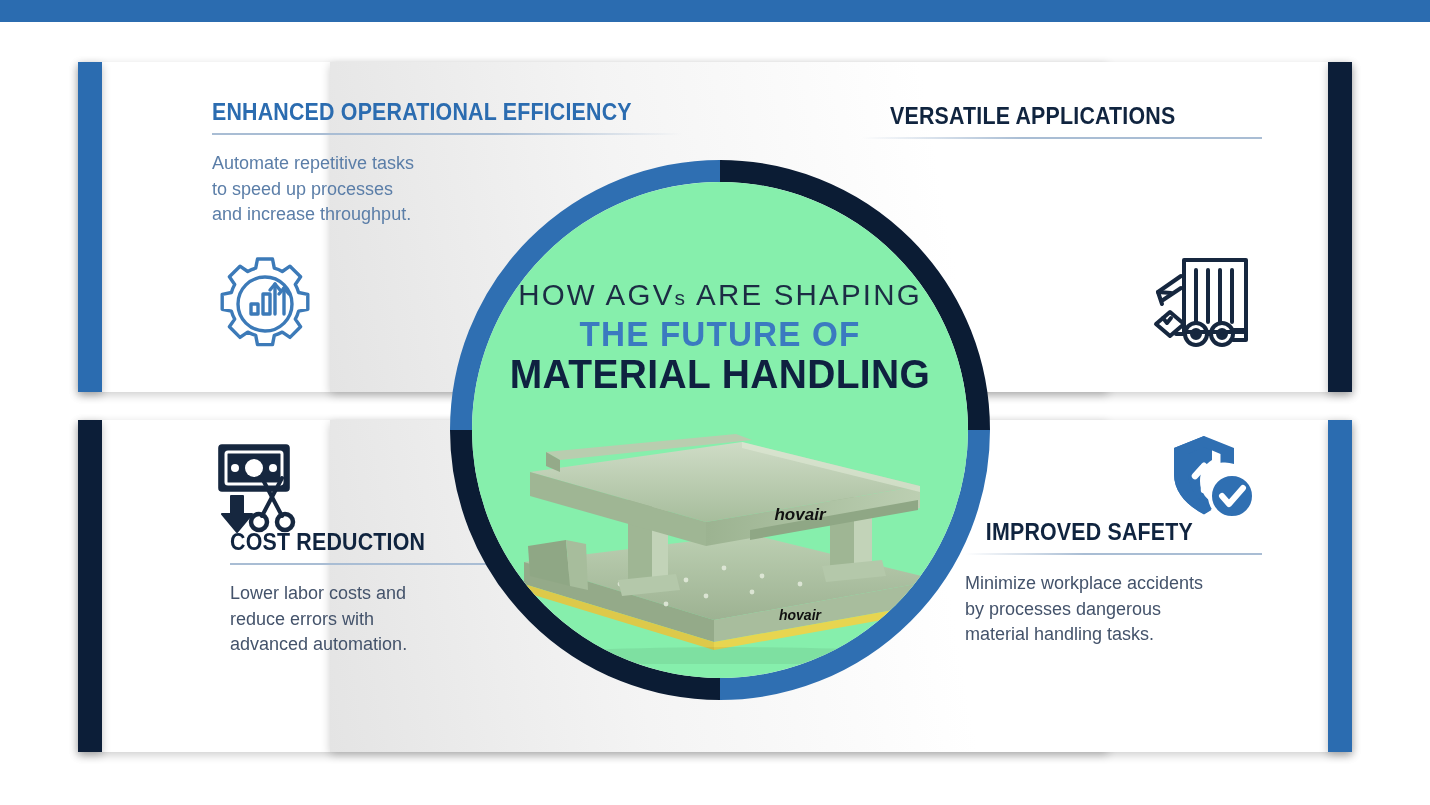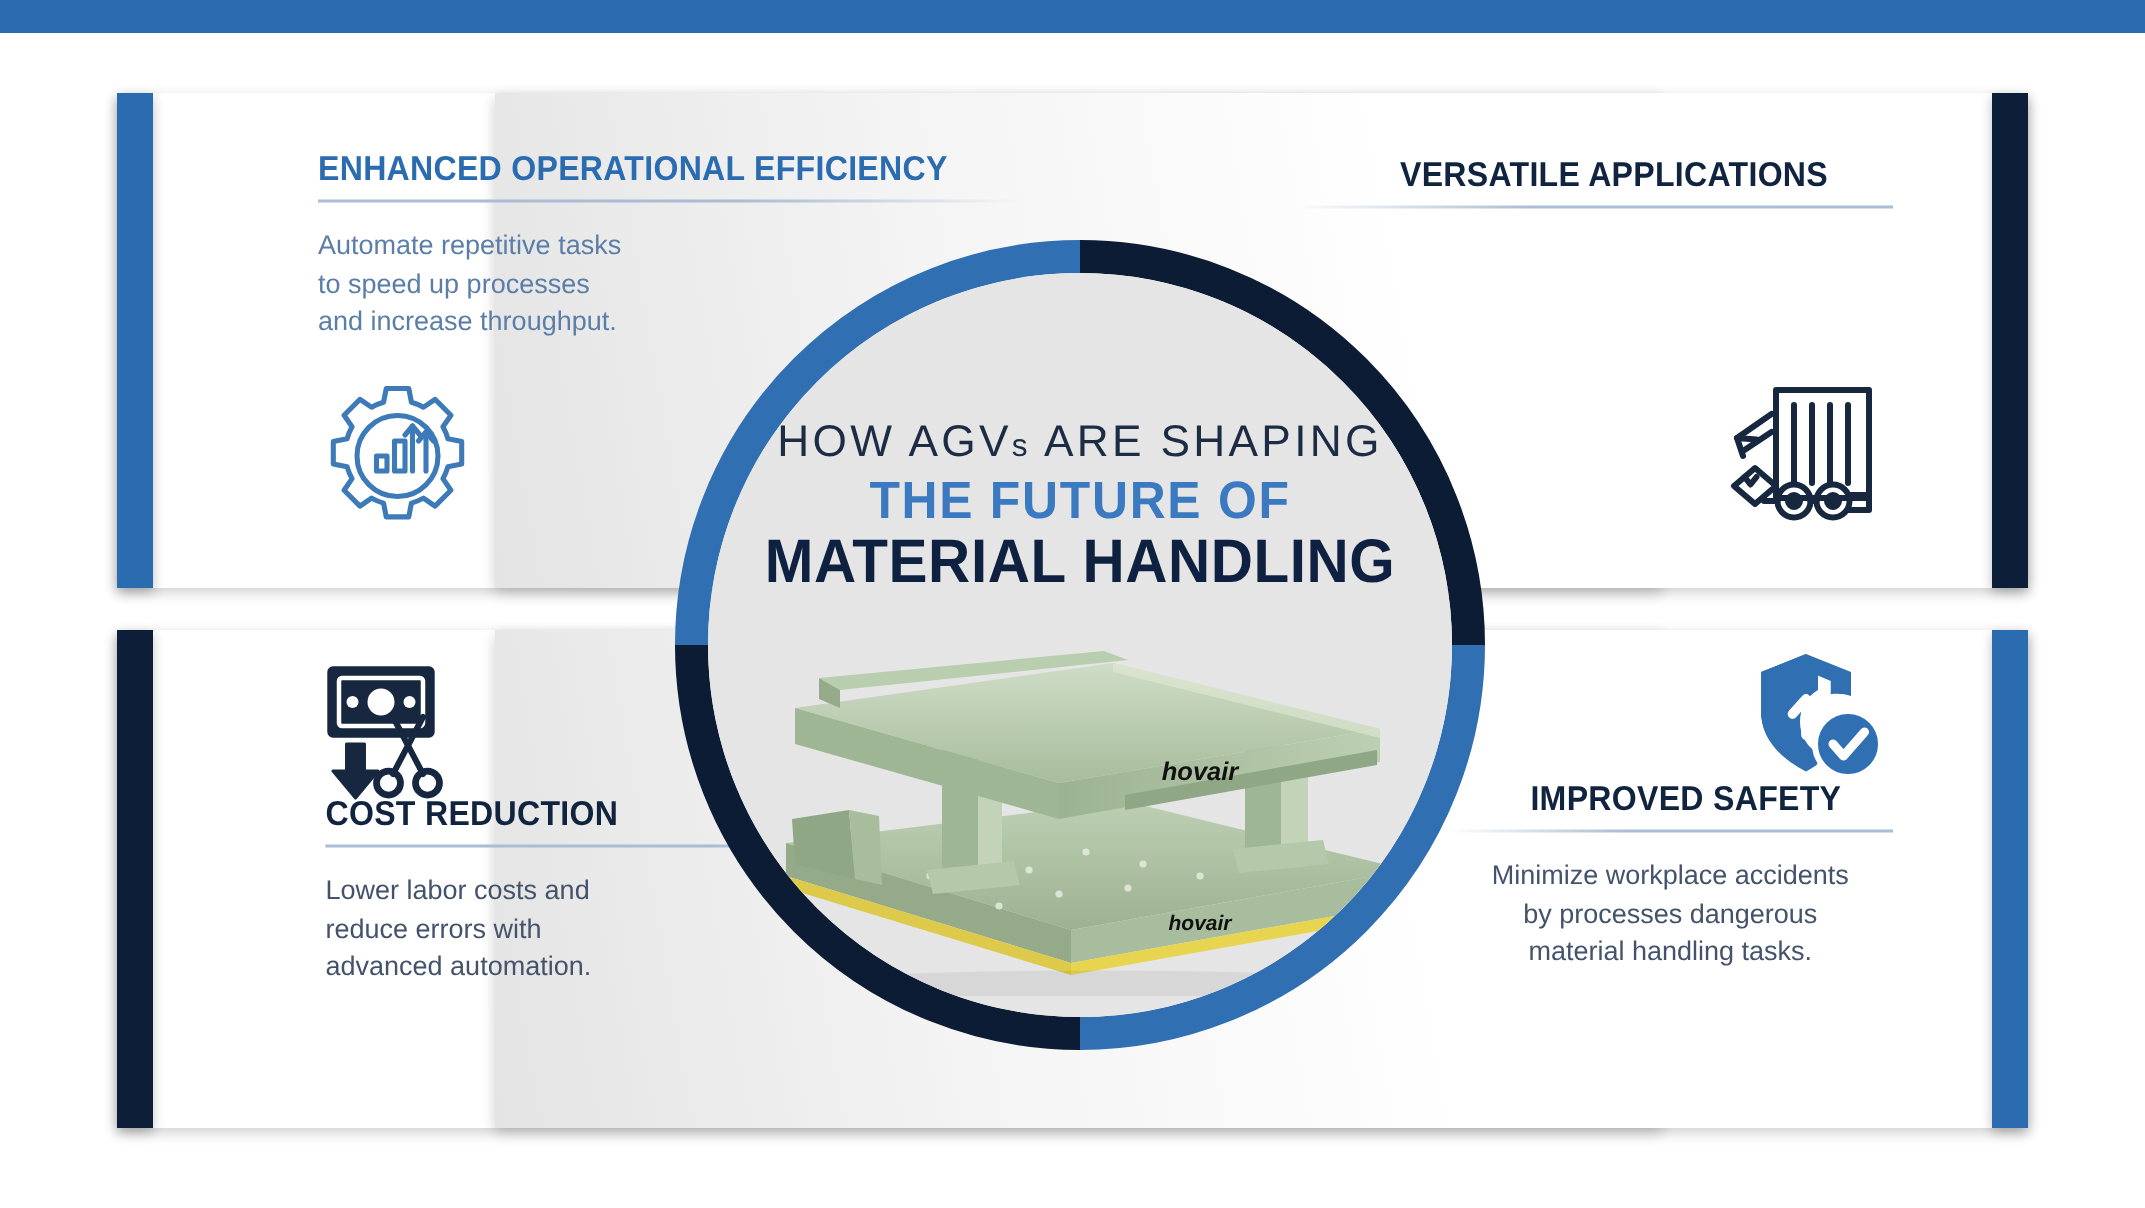--- a/index.html
+++ b/index.html
@@ -93,26 +93,26 @@
   .qbody {
     margin: 16px 0 0 0;
     font-size: 18px;
     line-height: 1.42;
     white-space: pre-line;
   }
   .qbody.lightblue { color: #5b7ea8; }
   .qbody.slate     { color: #44536b; }
 
   .ta-left  { text-align: left; }
-  .ta-right { text-align: center; }
+  .ta-right { text-align: left; }
 
   
   #q-tl { left: 212px; top: 100px; width: 470px; }
   #q-tr { left: 862px; top: 104px; width: 400px; }
-  #q-bl { left: 217px; top: 530px; width: 430px; }
+  #q-bl { left: 230px; top: 530px; width: 430px; }
   #q-br { left: 965px; top: 520px; width: 297px; }
 
   
   .icon-wrap { position: absolute; z-index: 6; }
   #icon-tl { left: 213px; top: 252px; }
   #icon-tr { left: 1150px; top: 248px; }
   #icon-bl { left: 210px; top: 440px; }
   #icon-br { left: 1162px; top: 430px; }
 
   
@@ -123,21 +123,21 @@
     width: 540px;
     height: 540px;
     z-index: 20;
   }
   #ring-svg { position: absolute; inset: 0; }
   #disc {
     position: absolute;
     left: 22px; top: 22px;
     width: 496px; height: 496px;
     border-radius: 50%;
-    background: #e5e5e5;
+    background: #86efac;
     overflow: hidden;
   }
   #center-head {
     position: absolute;
     left: 0; right: 0;
     top: 98px;
     text-align: center;
   }
   .c-line1 {
     font-size: 29.5px;

